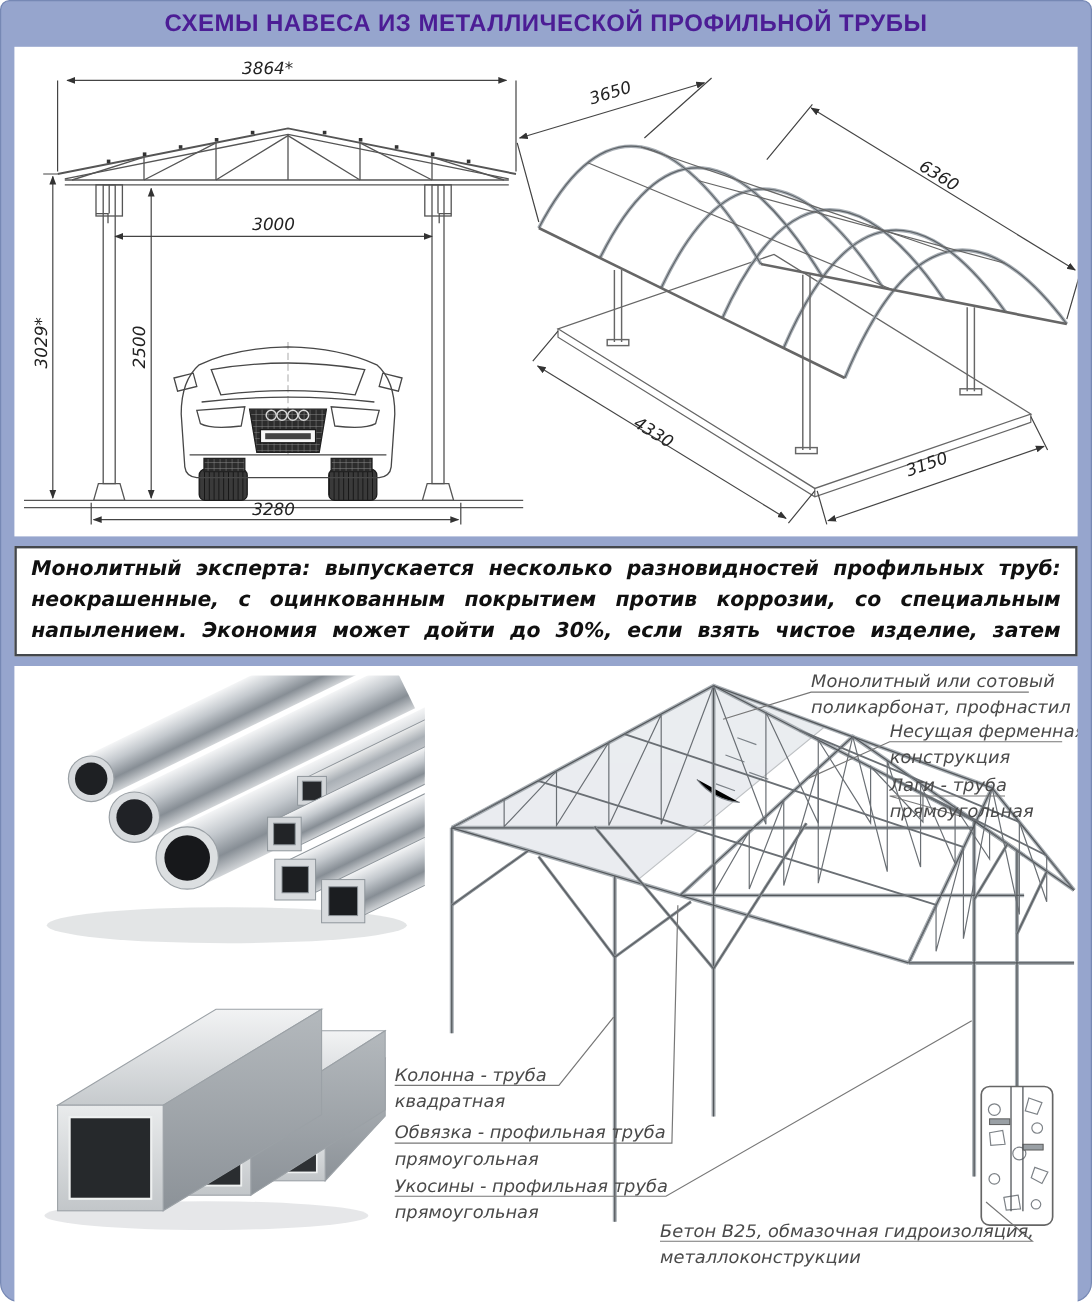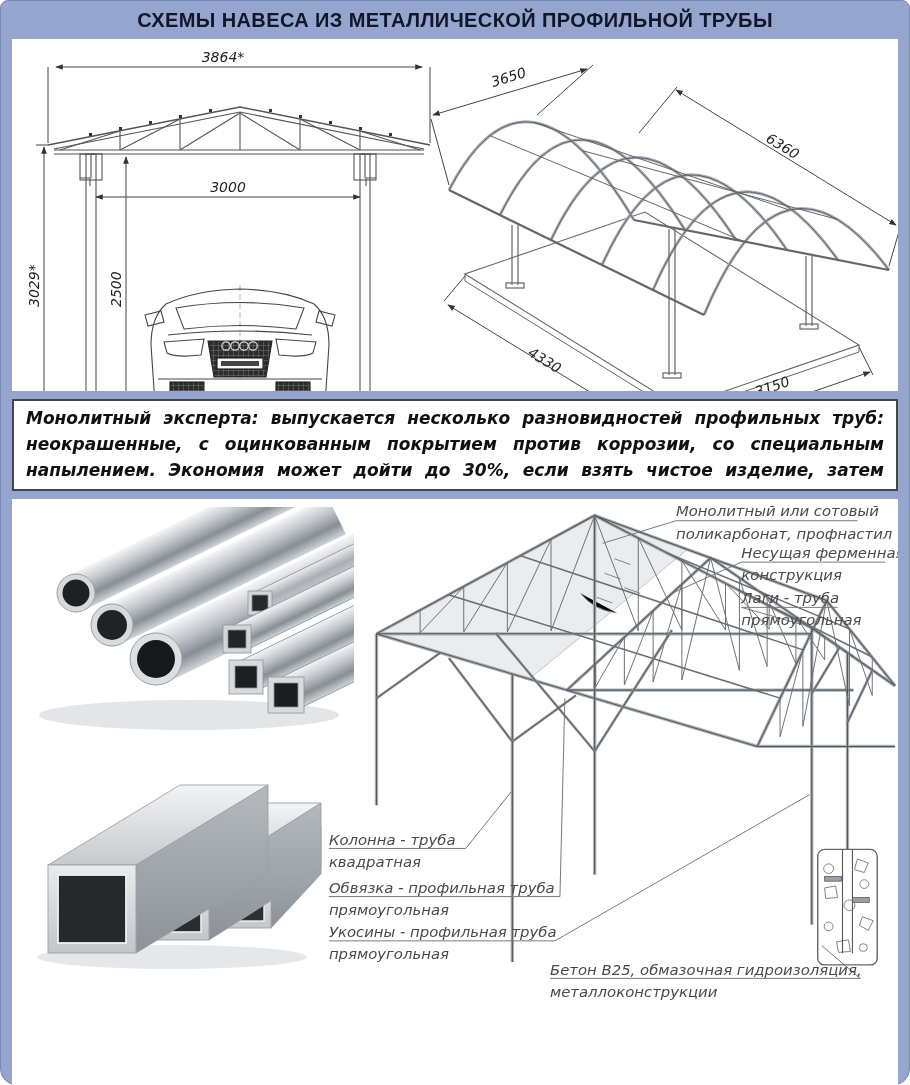--- a/index.html
+++ b/index.html
@@ -1,21 +1,21 @@
 <!DOCTYPE html>
 <html><head>
 <meta charset="utf-8">
 <style>
   html,body{margin:0;padding:0;}
   body{width:910px;height:1085px;overflow:hidden;background:#fff;font-family:"Liberation Sans",sans-serif;}
   .frame{position:absolute;inset:0;background:#96a5cd;border:1px solid #7688b4;border-radius:8px 8px 16px 16px;box-sizing:border-box;padding:0 11px 11px 11px;}
   .titlebar{height:38px;display:flex;align-items:center;justify-content:center;}
-  .titlebar h1{margin:0;font-size:20px;font-weight:700;color:#0f172a;letter-spacing:.4px;font-family:"Liberation Sans",sans-serif;}
+  .titlebar h1{margin:0;font-size:20px;font-weight:700;color:#4c1d95;letter-spacing:.4px;font-family:"Liberation Sans",sans-serif;}
   .panel{background:#ffffff;}
-  .p1{height:352px;position:relative;overflow:hidden;}
+  .p1{height:408px;position:relative;overflow:hidden;}
   .gap{height:8px;}
   .p2{border:2px solid #43474c;box-sizing:border-box;padding:5px 12px 7px 12px;
       font:italic 700 17px/1.52 "DejaVu Sans",sans-serif;color:#101010;text-align:justify;height:92px;overflow:hidden;}
   .p2 .lead{font-style:italic;}
   .p3{height:667px;position:relative;overflow:hidden;border-radius:0 0 8px 8px;}
   svg{position:absolute;display:block;}
   svg text{font-family:"DejaVu Sans",sans-serif;}
   .dimtx{font-style:italic;font-size:14px;fill:#222;}
   .lbl{font-style:italic;font-size:15px;fill:#4a4a4a;}
 </style>

